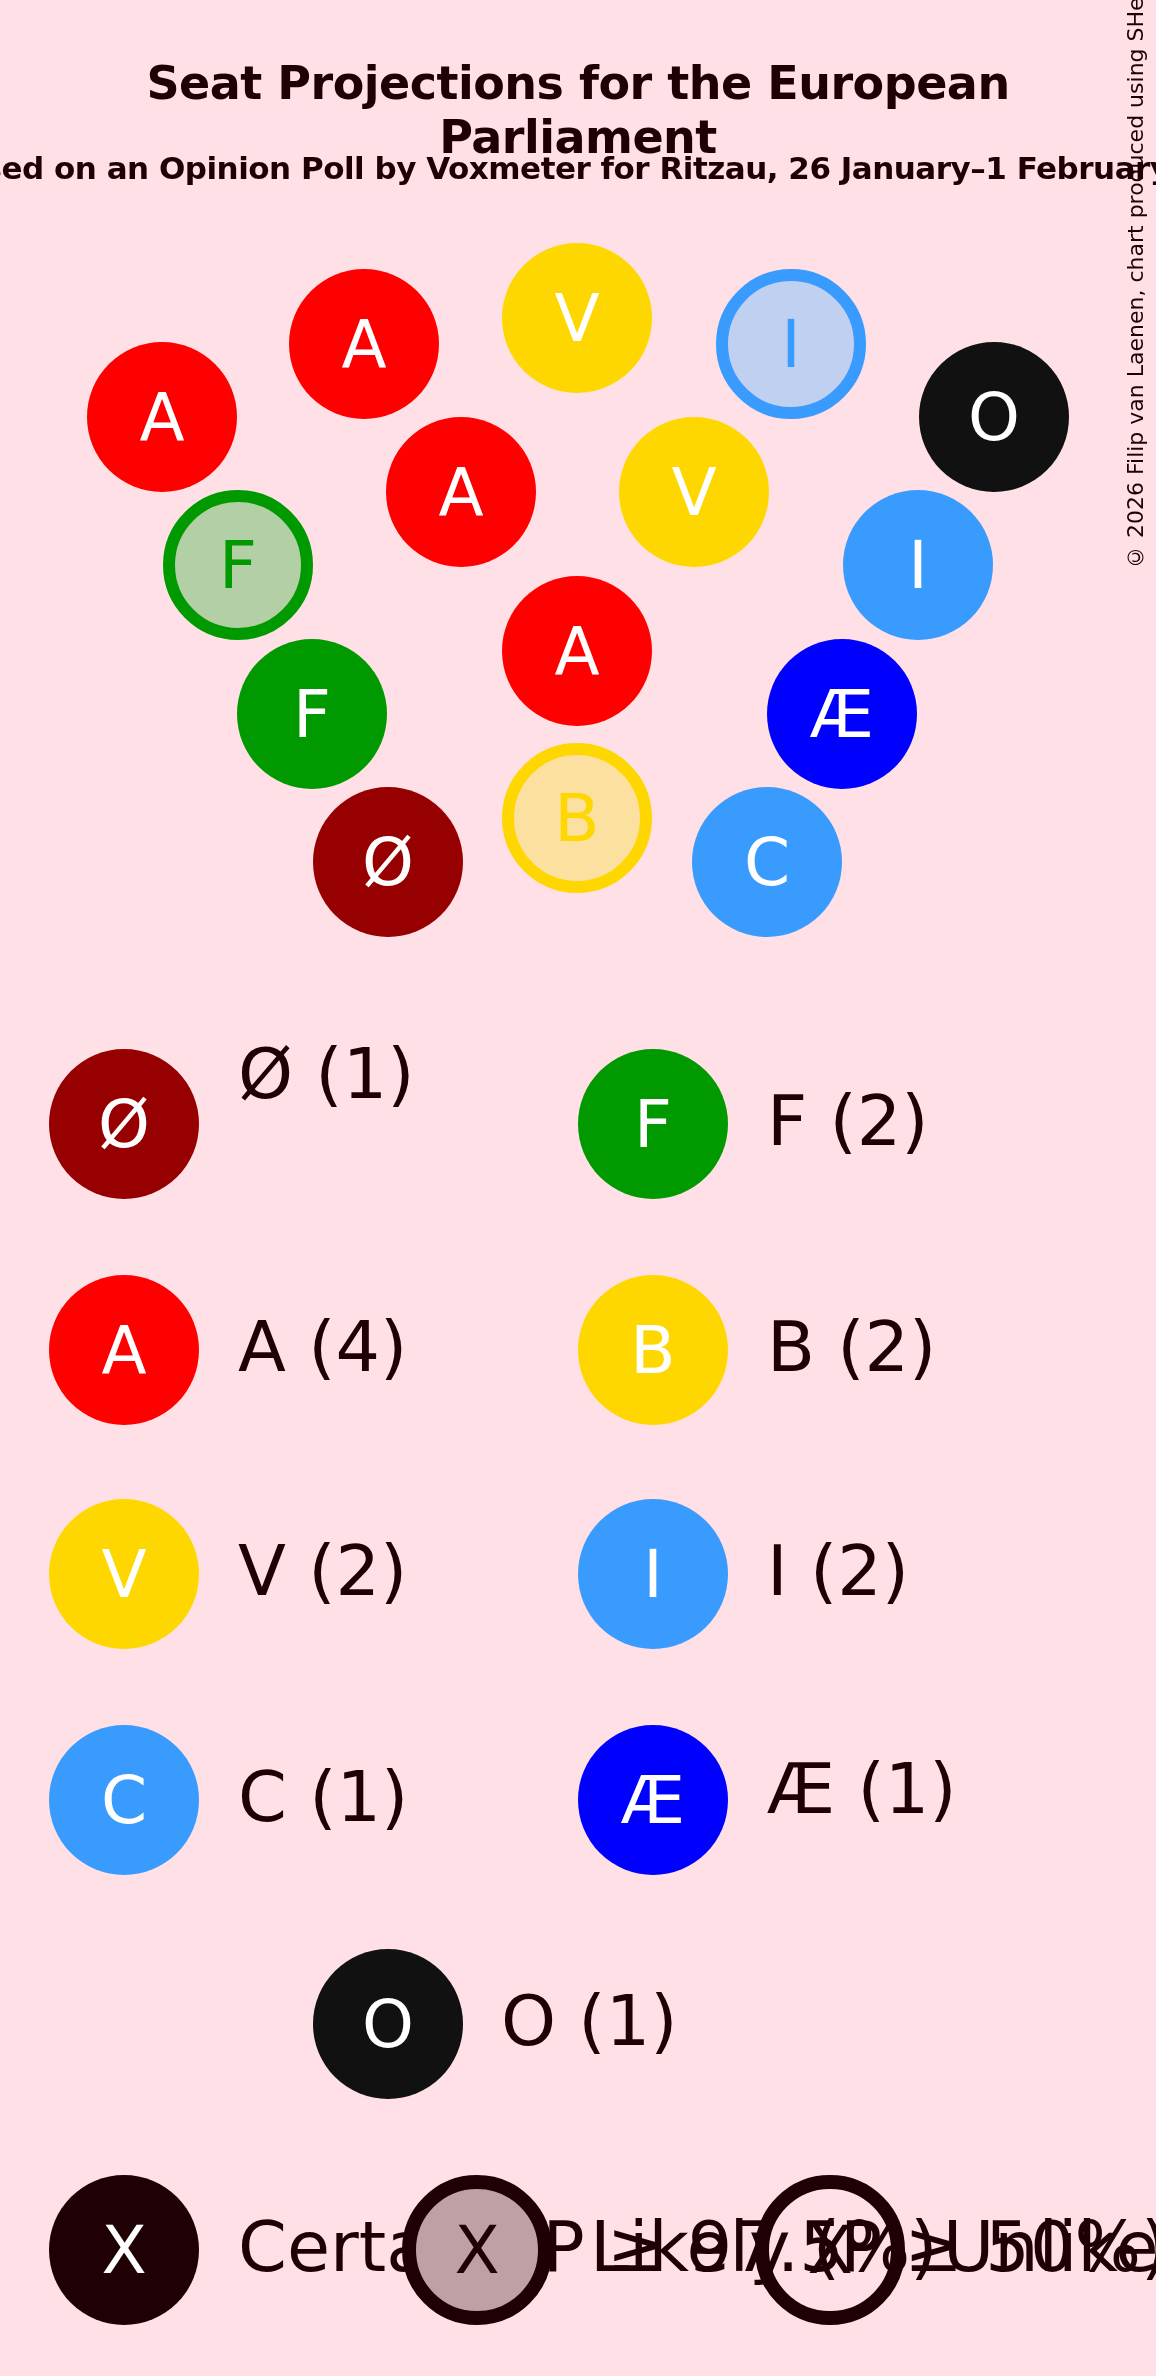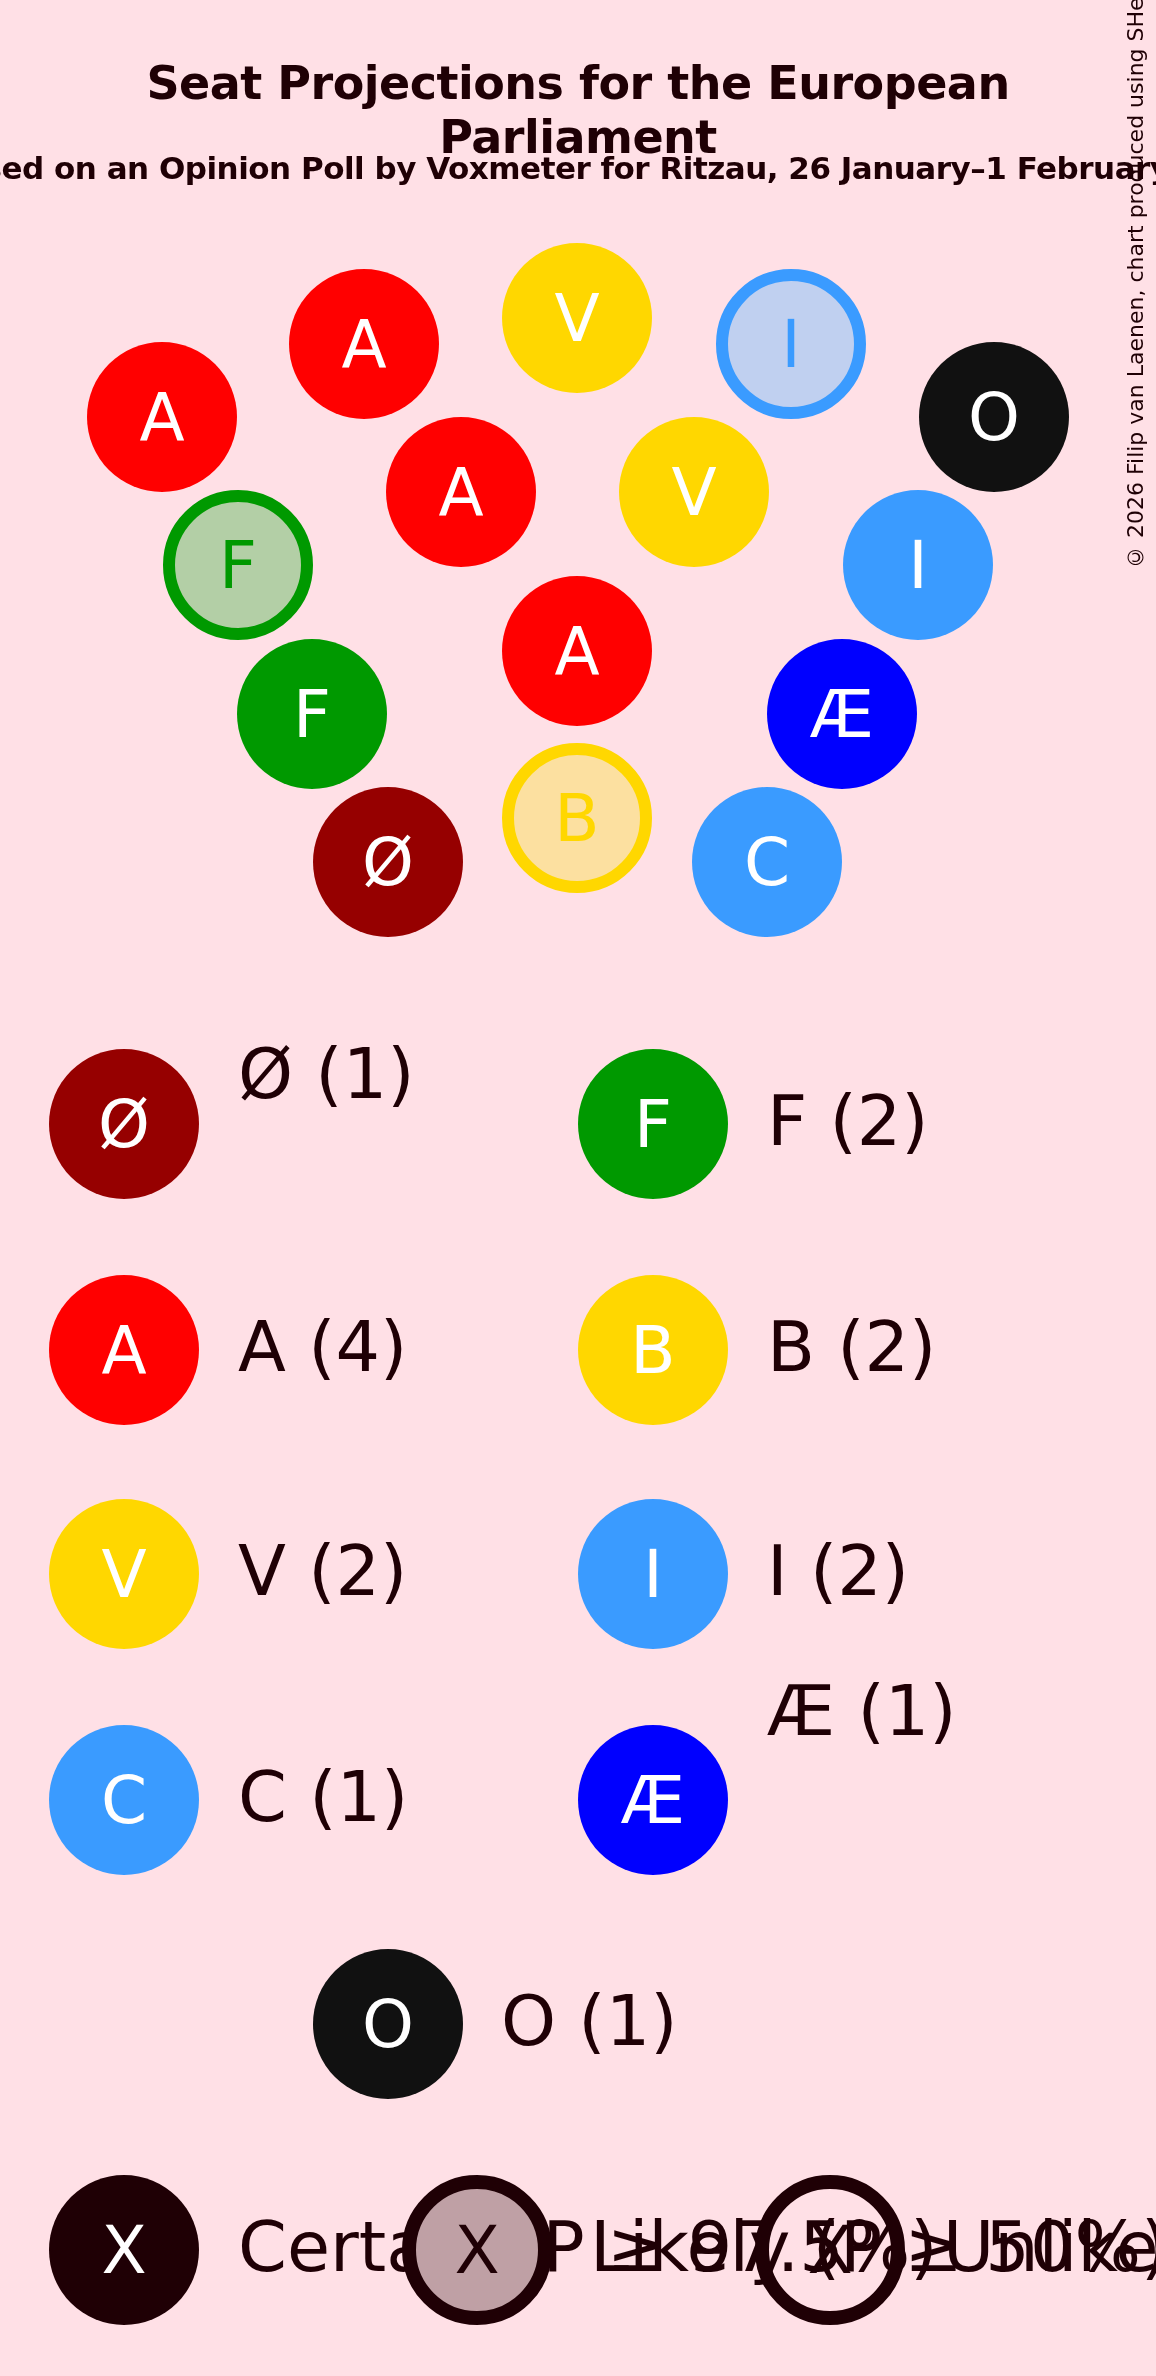--- a/index.html
+++ b/index.html
@@ -48,21 +48,21 @@
     <div class="leg-label" style="left: 238px; top: 1312px;">A (4)</div>
     <div class="leg-circle" style="left: 578px; top: 1275px; background: rgb(255, 215, 0);">B</div>
     <div class="leg-label" style="left: 767px; top: 1312px;">B (2)</div>
     <div class="leg-circle" style="left: 49px; top: 1499px; background: rgb(255, 215, 0);">V</div>
     <div class="leg-label" style="left: 238px; top: 1536px;">V (2)</div>
     <div class="leg-circle" style="left: 578px; top: 1499px; background: rgb(58, 155, 255);">I</div>
     <div class="leg-label" style="left: 767px; top: 1536px;">I (2)</div>
     <div class="leg-circle" style="left: 49px; top: 1725px; background: rgb(58, 155, 255);">C</div>
     <div class="leg-label" style="left: 238px; top: 1762px;">C (1)</div>
     <div class="leg-circle" style="left: 578px; top: 1725px; background: rgb(0, 0, 255);">Æ</div>
-    <div class="leg-label" style="left: 767px; top: 1676px;">Æ (1)</div>
+    <div class="leg-label" style="left: 767px; top: 1754px;">Æ (1)</div>
     <div class="leg-circle" style="left: 313px; top: 1949px; background: rgb(17, 17, 17);">O</div>
     <div class="leg-label" style="left: 501px; top: 1986px;">O (1)</div>
   </div>
 <div id="key-area">
     <div class="leg-circle" style="left: 49px; top: 2175px; background: rgb(31, 0, 5); color: rgb(255, 255, 255);">X</div>
     <div class="leg-label" style="left: 238px; top: 2212px;">Certain (P ≥ 97.5%)</div>
     <div class="leg-circle" style="left: 402px; top: 2175px; background: rgb(191, 160, 165); border: 14px solid rgb(31, 0, 5); color: rgb(31, 0, 5);">X</div>
     <div class="leg-label" style="left: 590px; top: 2212px;">Likely (P ≥ 50%)</div>
     <div class="leg-circle" style="left: 755px; top: 2175px; background: transparent; border: 14px solid rgb(31, 0, 5); color: rgb(31, 0, 5);">X</div>
     <div class="leg-label" style="left: 943px; top: 2212px;">Unlikely</div>

